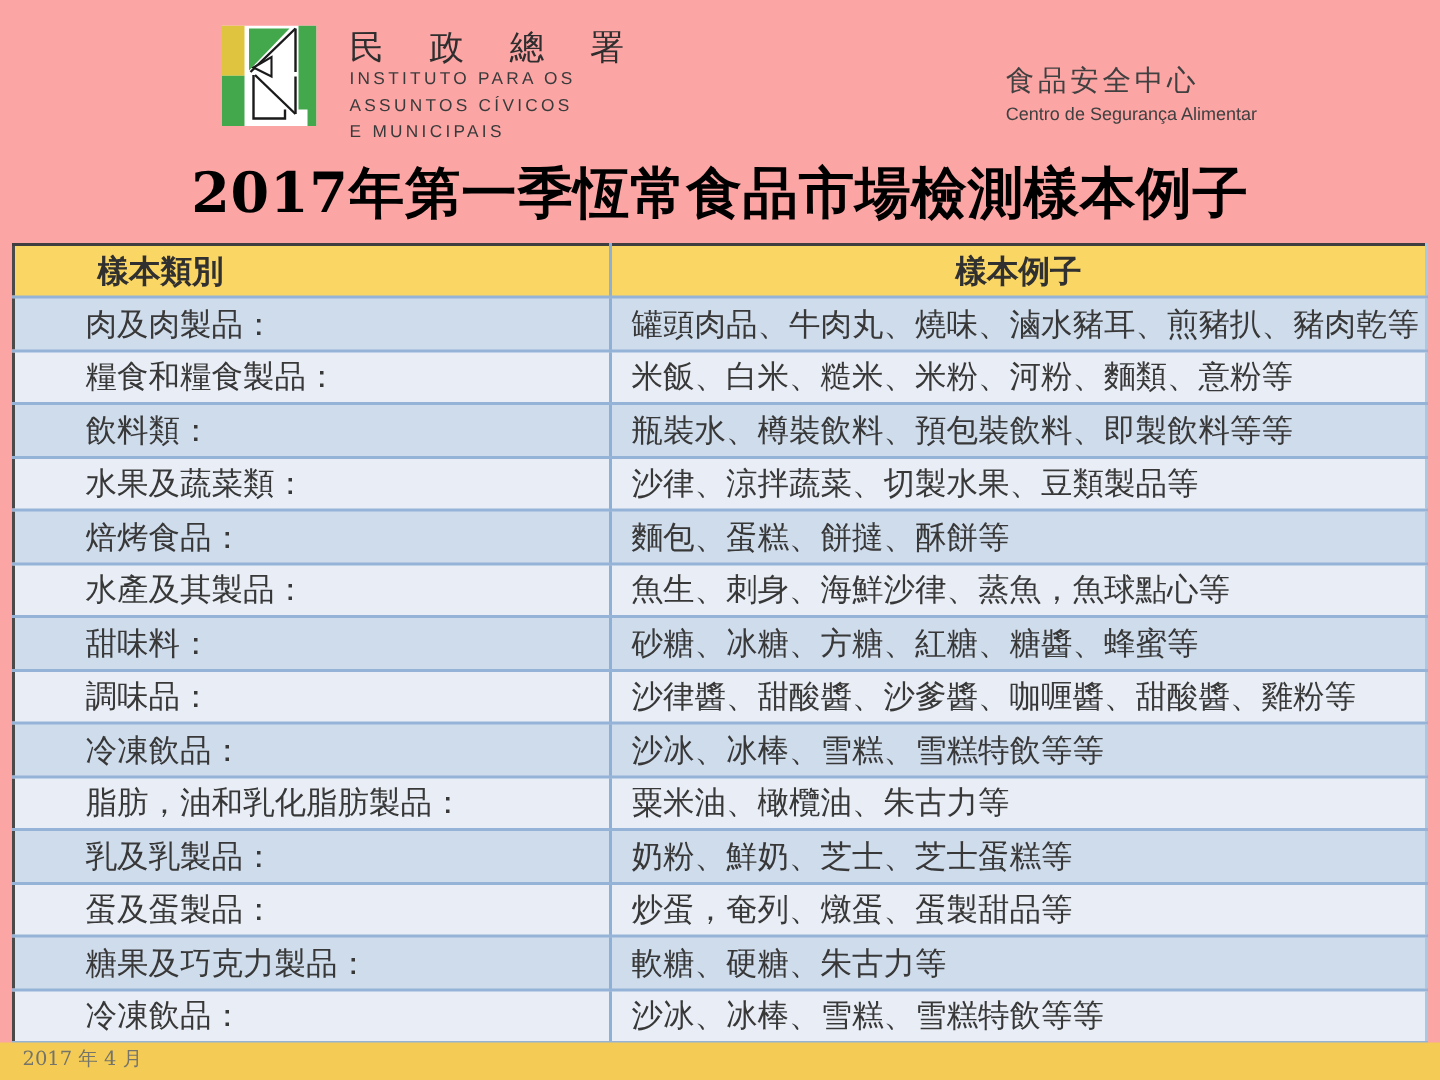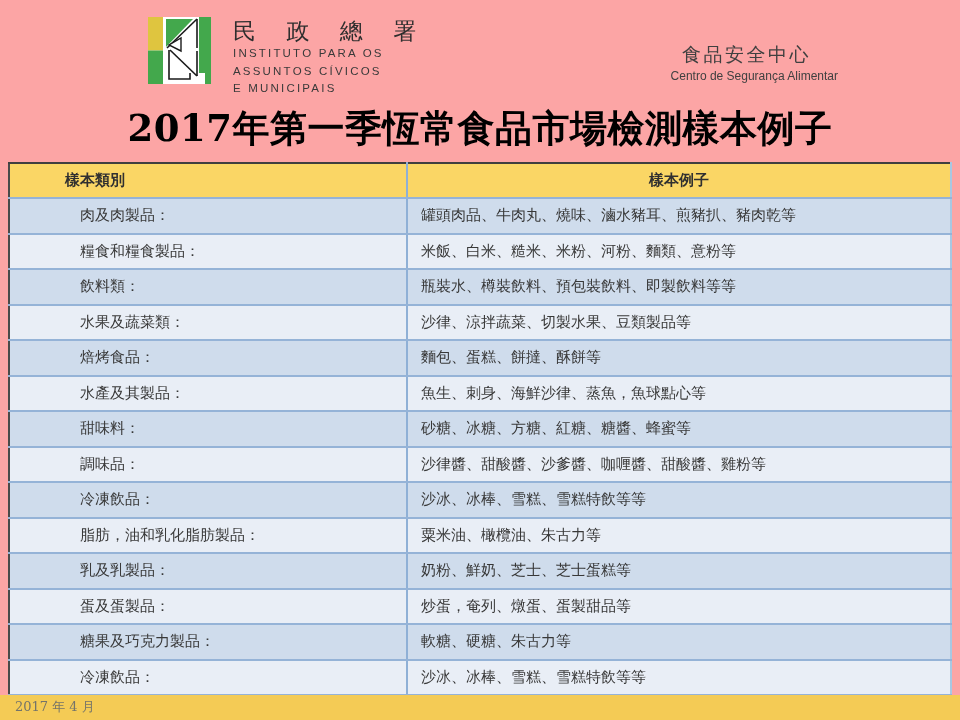--- a/index.html
+++ b/index.html
@@ -5,41 +5,41 @@
   * { margin:0; padding:0; box-sizing:border-box; }
   html,body { width:960px; height:720px; background:#fff; }
   body { font-family:"Liberation Sans","DejaVu Sans",sans-serif; }
   .slide { position:relative; width:960px; height:720px; background:#fca5a5; overflow:hidden; }
 
   
   .logo { position:absolute; left:148px; top:17px; width:63px; height:67px; }
   .brand-text { position:absolute; left:233px; top:18px; width:190px; }
   .org-cn { font-size:23px; color:#2e2e2e; word-spacing:22px; letter-spacing:1px; line-height:26px; }
   .org-pt { font-size:11.5px; letter-spacing:2.2px; color:#3a3a3a; line-height:15.5px; margin-top:2px; white-space:nowrap; }
-  .brand-right { position:absolute; right:122px; top:44px; text-align:right; color:#404040; }
+  .brand-right { position:absolute; right:122px; top:44px; color:#404040; }
   .cs-cn { font-size:19px; letter-spacing:2.5px; margin-right:27px; line-height:22px; }
   .cs-pt { font-size:12px; line-height:19px; margin-top:1px; }
 
   
   .title { position:absolute; top:104px; left:0; right:0; text-align:center;
            font-family:"DejaVu Serif","Liberation Serif",serif; font-weight:700;
            font-size:37px; color:#000; letter-spacing:0.5px; }
 
   
   table.sample-table { position:absolute; left:8px; top:162px; width:944px; height:534px;
       border-collapse:collapse; table-layout:fixed;
       border-top:2px solid #3f3f3f; border-left:2px solid #4a4a4a;
       border-right:2px solid #A9C8E2; border-bottom:2px solid #95B3D7;
-      font-size:15px; color:#383838; }
+      font-size:21px; color:#383838; }
   th,td { border-bottom:2px solid #95B3D7; font-weight:normal; vertical-align:middle; }
   th:first-child, td:first-child { border-right:2px solid #8FB0D6; }
   th { background:#FAD665; font-weight:bold; height:35px; color:#303030; }
   th:first-child { text-align:left; padding-left:55px; }
   th:last-child { text-align:center; }
-  td:first-child { padding-left:70px; }
+  td:first-child { padding-left:47px; }
   td:last-child { padding-left:13px; }
   tbody tr:nth-child(odd) { background:#CFDCEC; }
   tbody tr:nth-child(even) { background:#E9EEF6; }
 
   
   .footer-bar { position:absolute; left:0; bottom:0; width:960px; height:25px;
       background:#F4CB55; font-family:"DejaVu Serif","Liberation Serif",serif;
       font-size:13px; color:#74746A; line-height:24px; padding-left:15px; }
 </style>
 </head>

